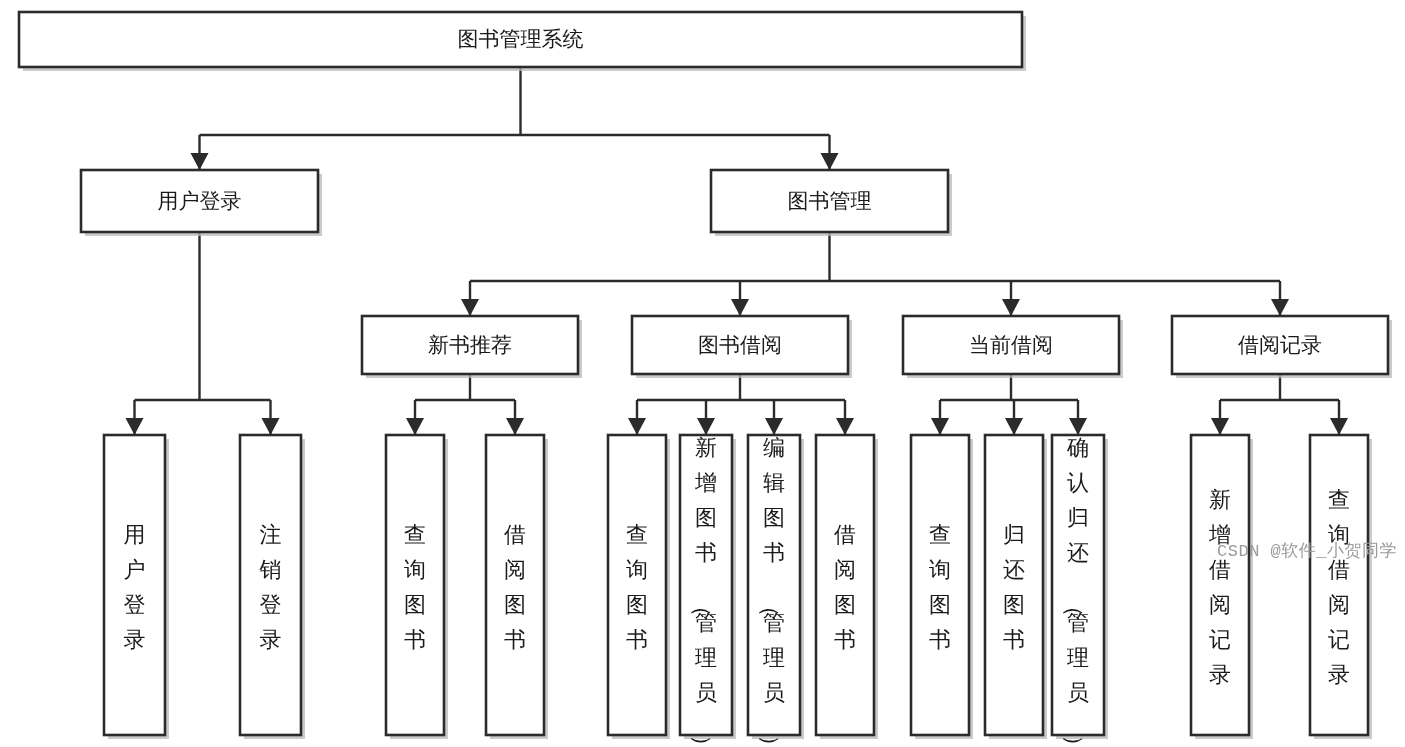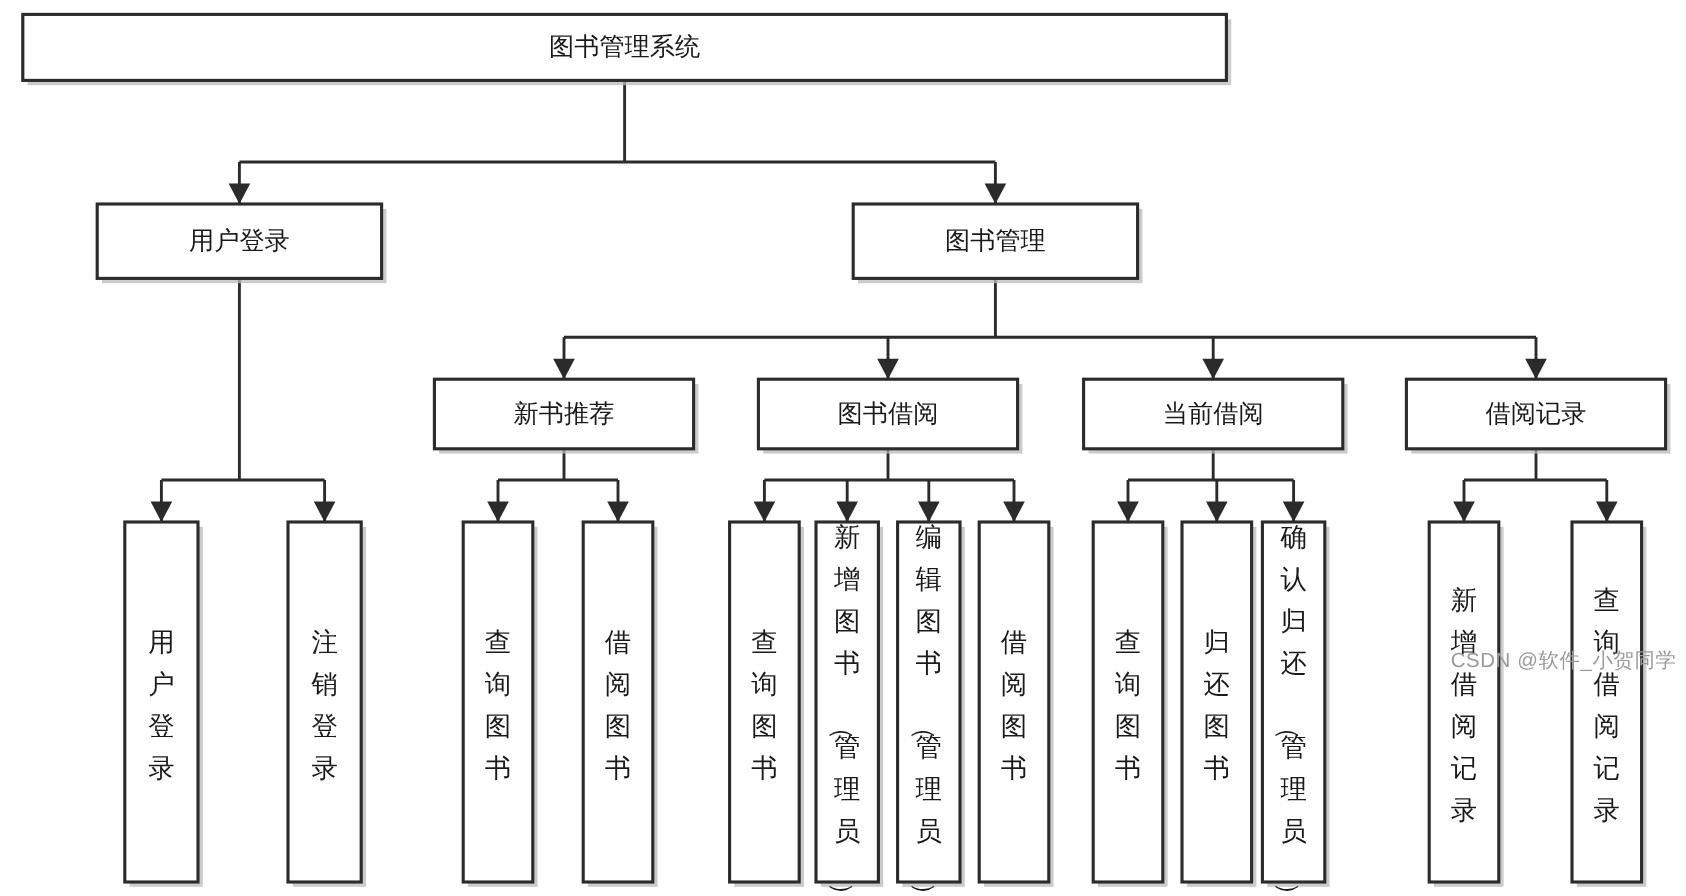--- a/index.html
+++ b/index.html
@@ -55,21 +55,21 @@
   .node-label-v {
     font-family: "Liberation Sans", "DejaVu Sans", sans-serif;
     fill: #1a1a1a;
     font-size: 22px;
     text-anchor: middle;
   }
   .watermark {
     position: absolute;
     right: 8px;
     bottom: 4px;
-    font-family: Liberation Sans, sans-serif;
+    font-family: Liberation Mono, monospace;
     font-size: 17px;
     color: #9a9a9a;
     letter-spacing: 0.5px;
     white-space: nowrap;
     pointer-events: none;
   }
 </style>
 </head>
 <body>
 

